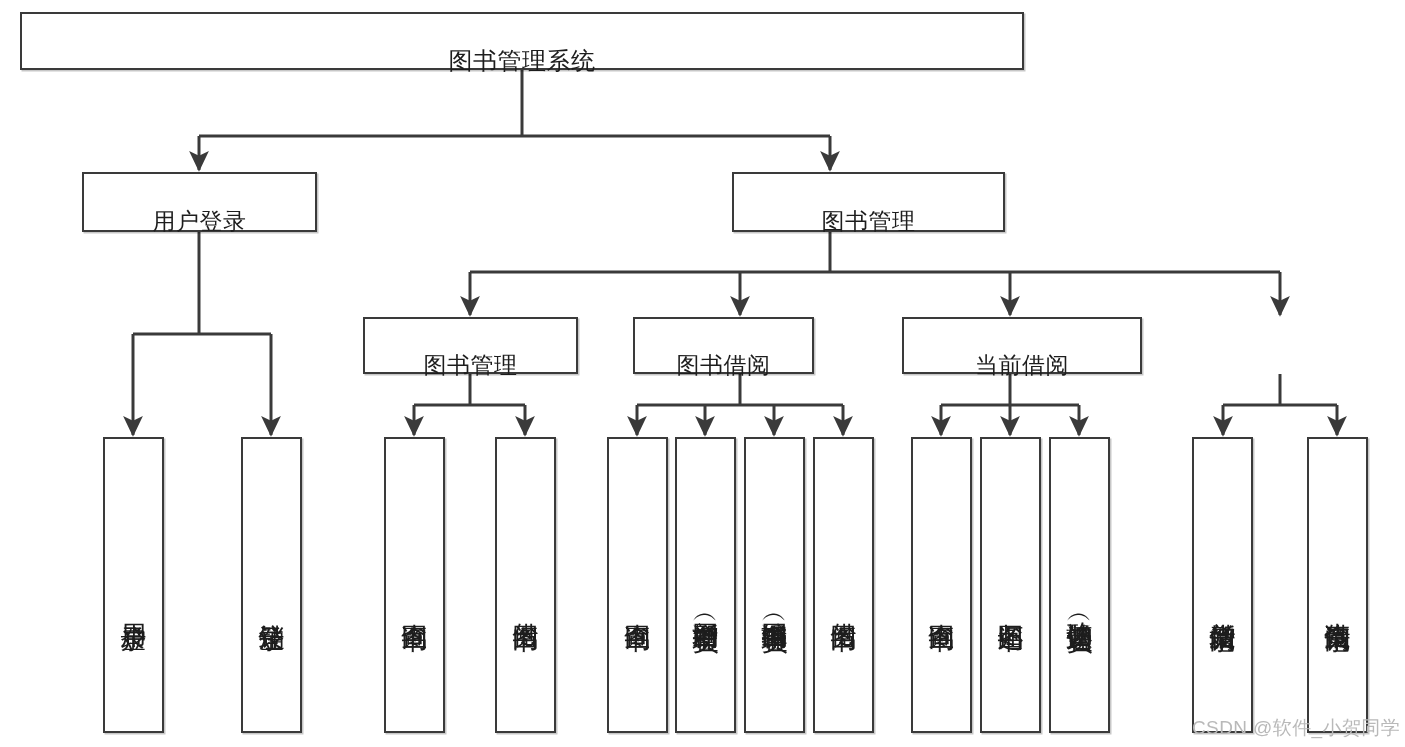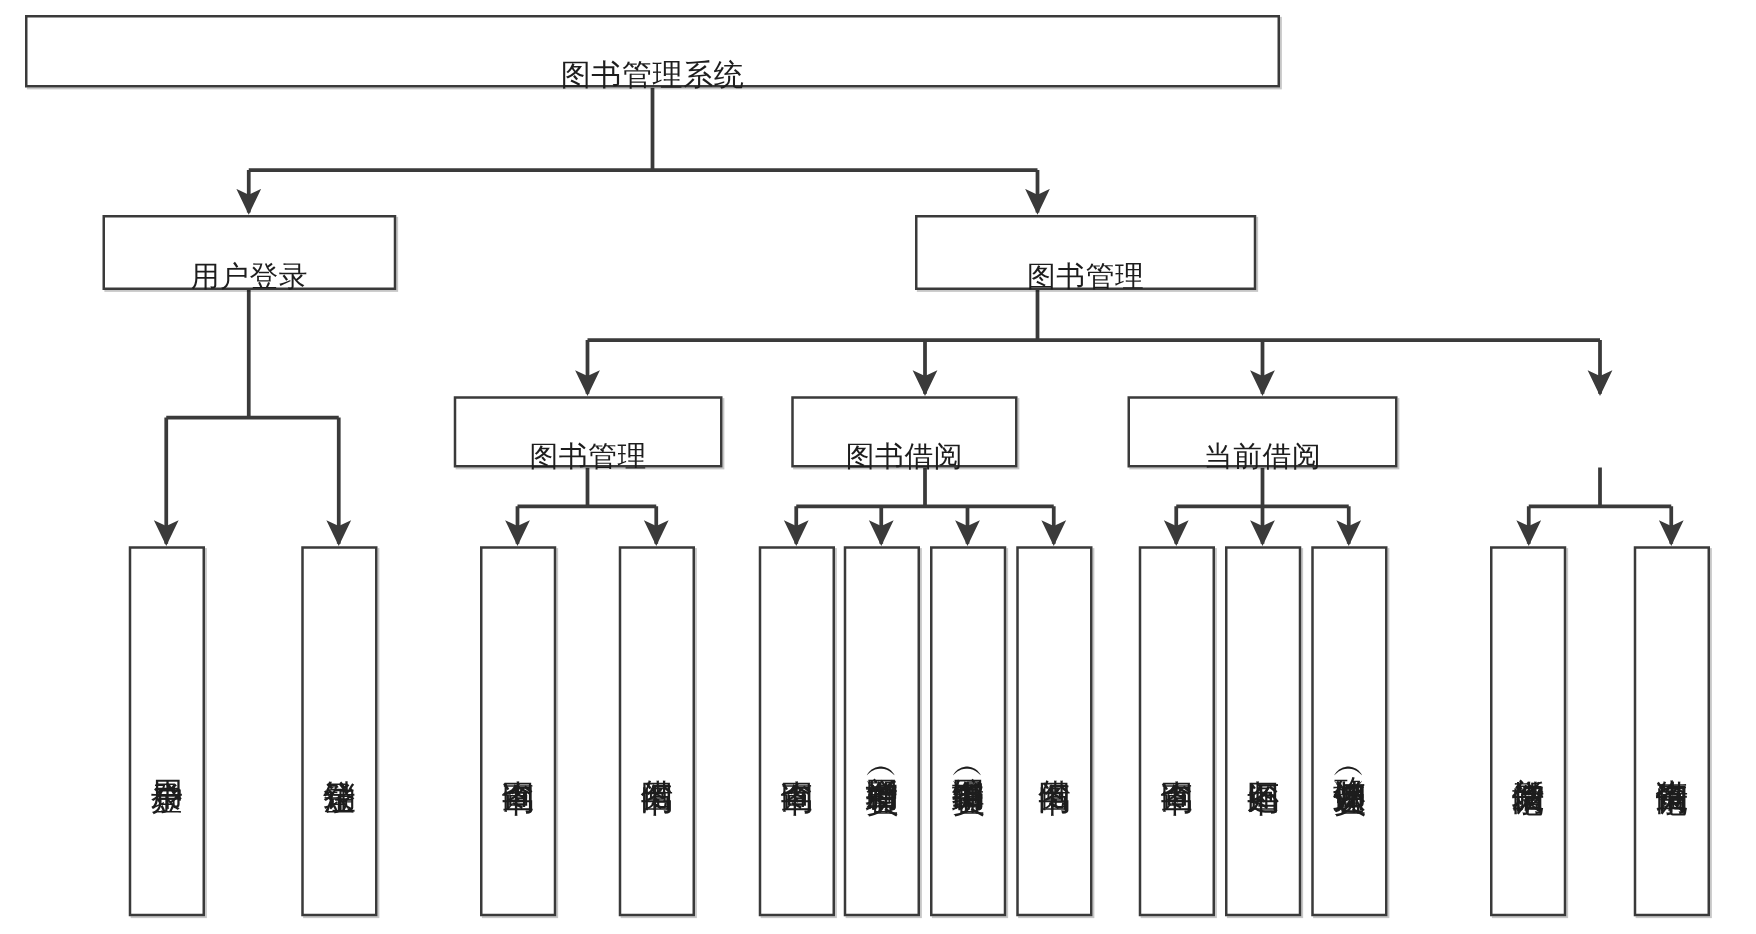--- a/index.html
+++ b/index.html
@@ -141,21 +141,21 @@
   <div class="node h" style="left:732px; top:172px; width:273px; height:60px;">
     <span class="cap">图书管理</span>
   </div>
 
   <div class="node h" style="left:363px; top:317px; width:215px; height:57px;">
     <span class="cap">图书管理</span>
   </div>
   <div class="node h" style="left:633px; top:317px; width:181px; height:57px;">
     <span class="cap">图书借阅</span>
   </div>
-  <div class="node h" style="left:902px; top:317px; width:216px; height:57px;">
+  <div class="node h" style="left:902px; top:317px; width:240px; height:57px;">
     <span class="cap">当前借阅</span>
   </div>
 
   <div class="node v" style="left:103px; top:437px; width:61px; height:296px;">
     <span class="cap">用户登录</span>
   </div>
   <div class="node v" style="left:241px; top:437px; width:61px; height:296px;">
     <span class="cap">注销登录</span>
   </div>
 
@@ -189,14 +189,15 @@
     <span class="cap">确认归还（管理员）</span>
   </div>
 
   <div class="node v" style="left:1192px; top:437px; width:61px; height:296px;">
     <span class="cap">新增借阅记录</span>
   </div>
   <div class="node v" style="left:1307px; top:437px; width:61px; height:296px;">
     <span class="cap">查询借阅记录</span>
   </div>
 
+  <div class="watermark" style="left:1192px; top:715px;">CSDN @软件_小贺同学</div>
 
 </div>
 
 </body></html>

